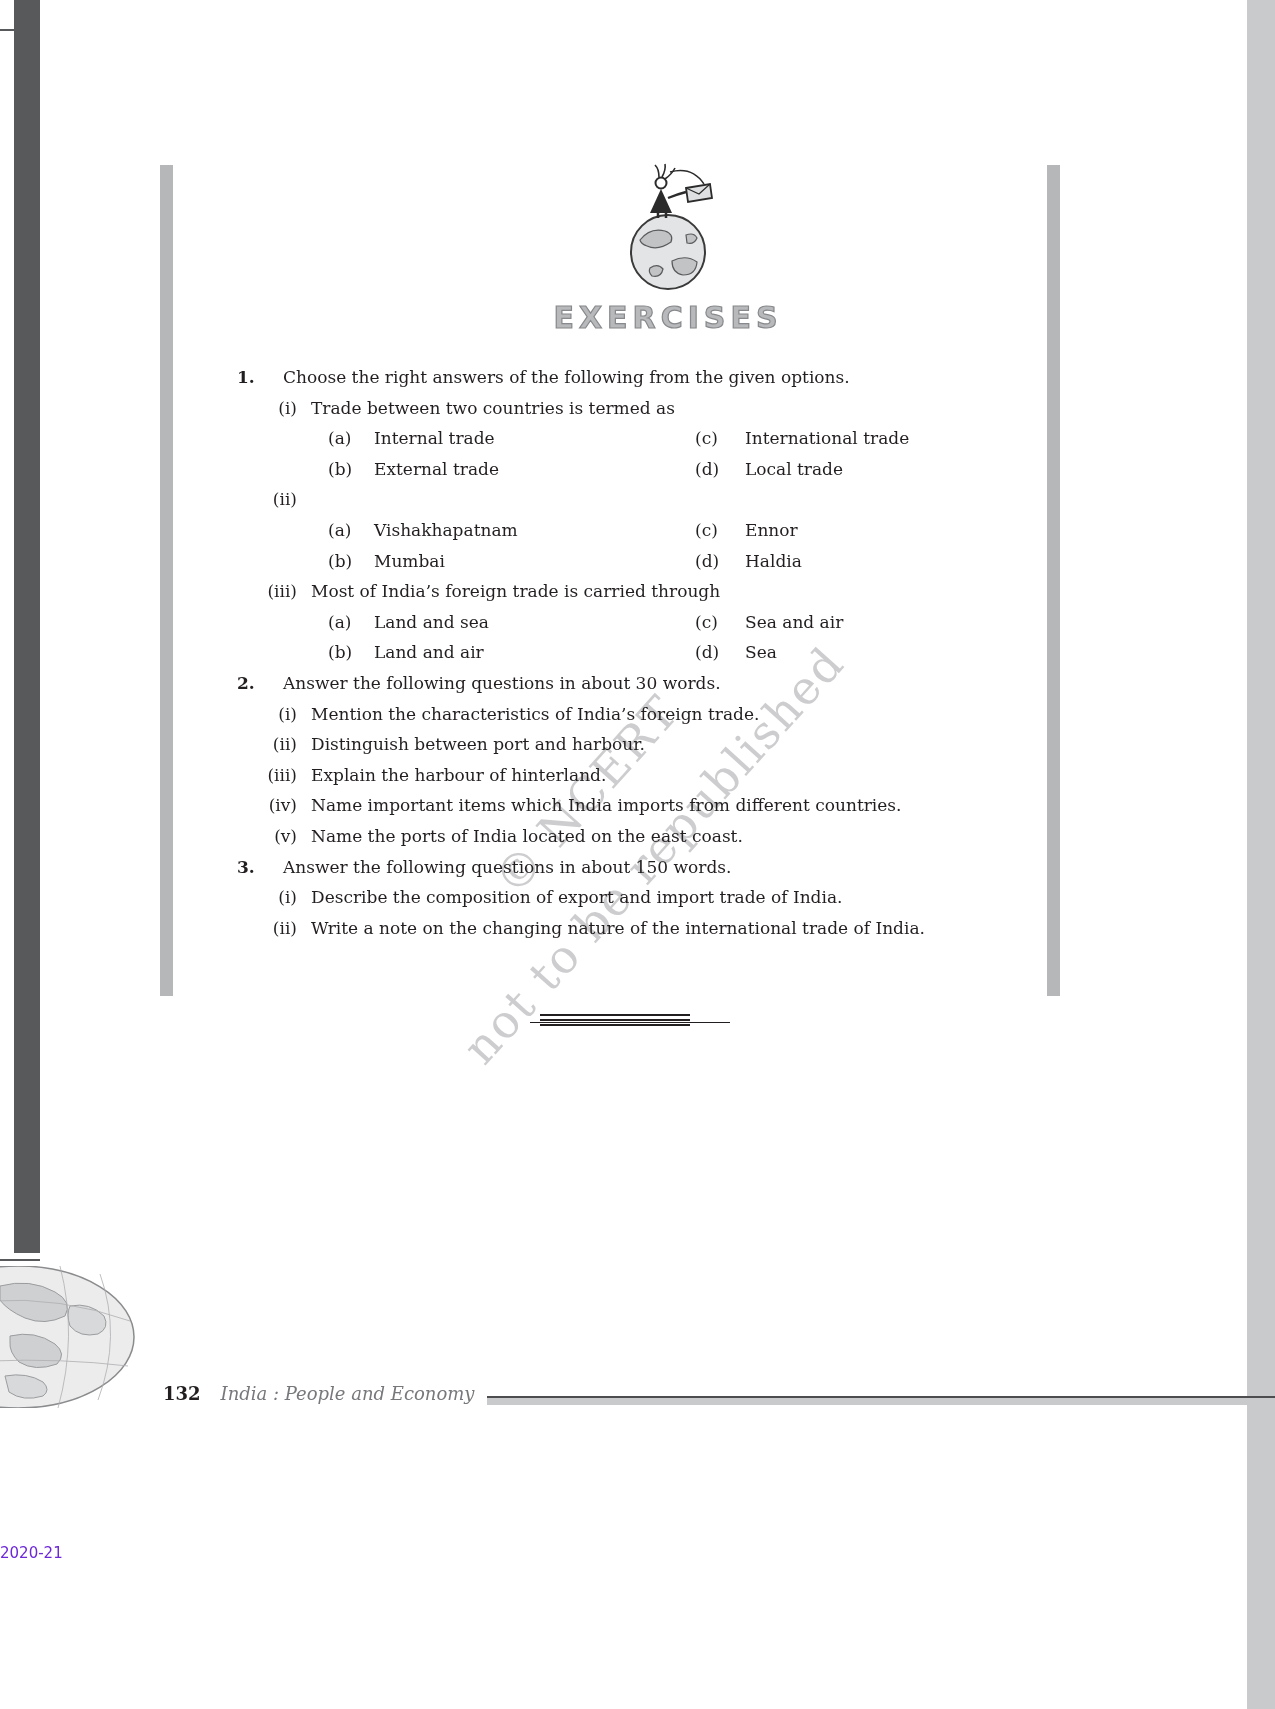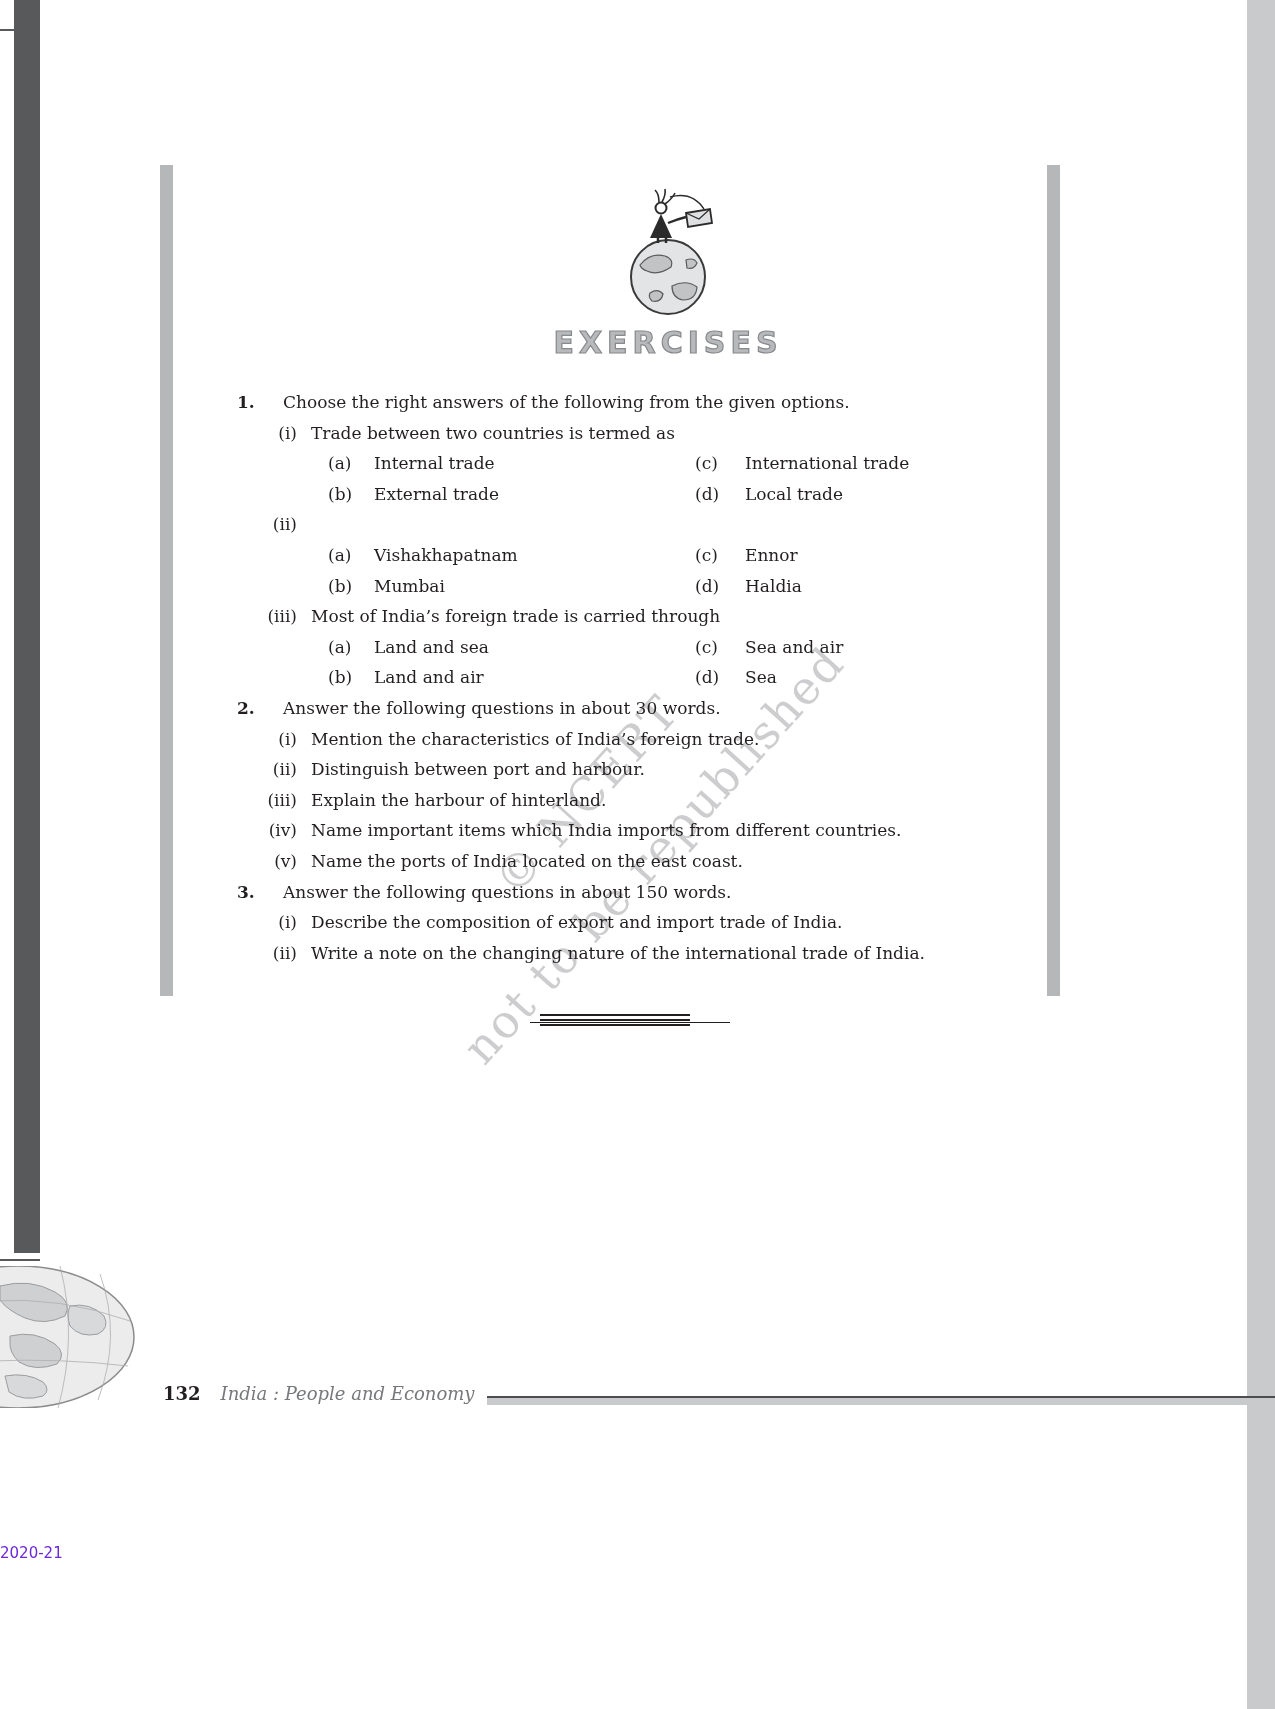--- a/index.html
+++ b/index.html
@@ -21,21 +21,21 @@
   
   .watermark {
     position:absolute; left:380px; top:600px; width:480px; height:450px;
     display:flex; flex-direction:column; align-items:center; justify-content:center;
     transform:rotate(-48deg); z-index:1; pointer-events:none;
     color:rgba(100,100,105,0.32); font-size:46px; letter-spacing:2px; white-space:nowrap;
   }
   .watermark .wline { line-height:1.0; margin:22px 0; }
 
   
-  .content { position:absolute; left:160px; top:185px; width:1016px; z-index:2; }
+  .content { position:absolute; left:160px; top:160px; width:1016px; z-index:2; }
   .illo { height:140px; }
   .illo svg { display:block; margin:0 auto; }
   .ex-title {
     text-align:center; font-family:"DejaVu Sans", sans-serif; font-weight:800;
     font-size:30px; line-height:36px; letter-spacing:5px;
     color:#b7b9bb; -webkit-text-stroke:1.2px #87898c;
   }
   .questions { margin-top:26px; font-size:17px; line-height:30.6px; padding-left:77px; padding-right:30px; }
 
   .q-row   { display:flex; }

